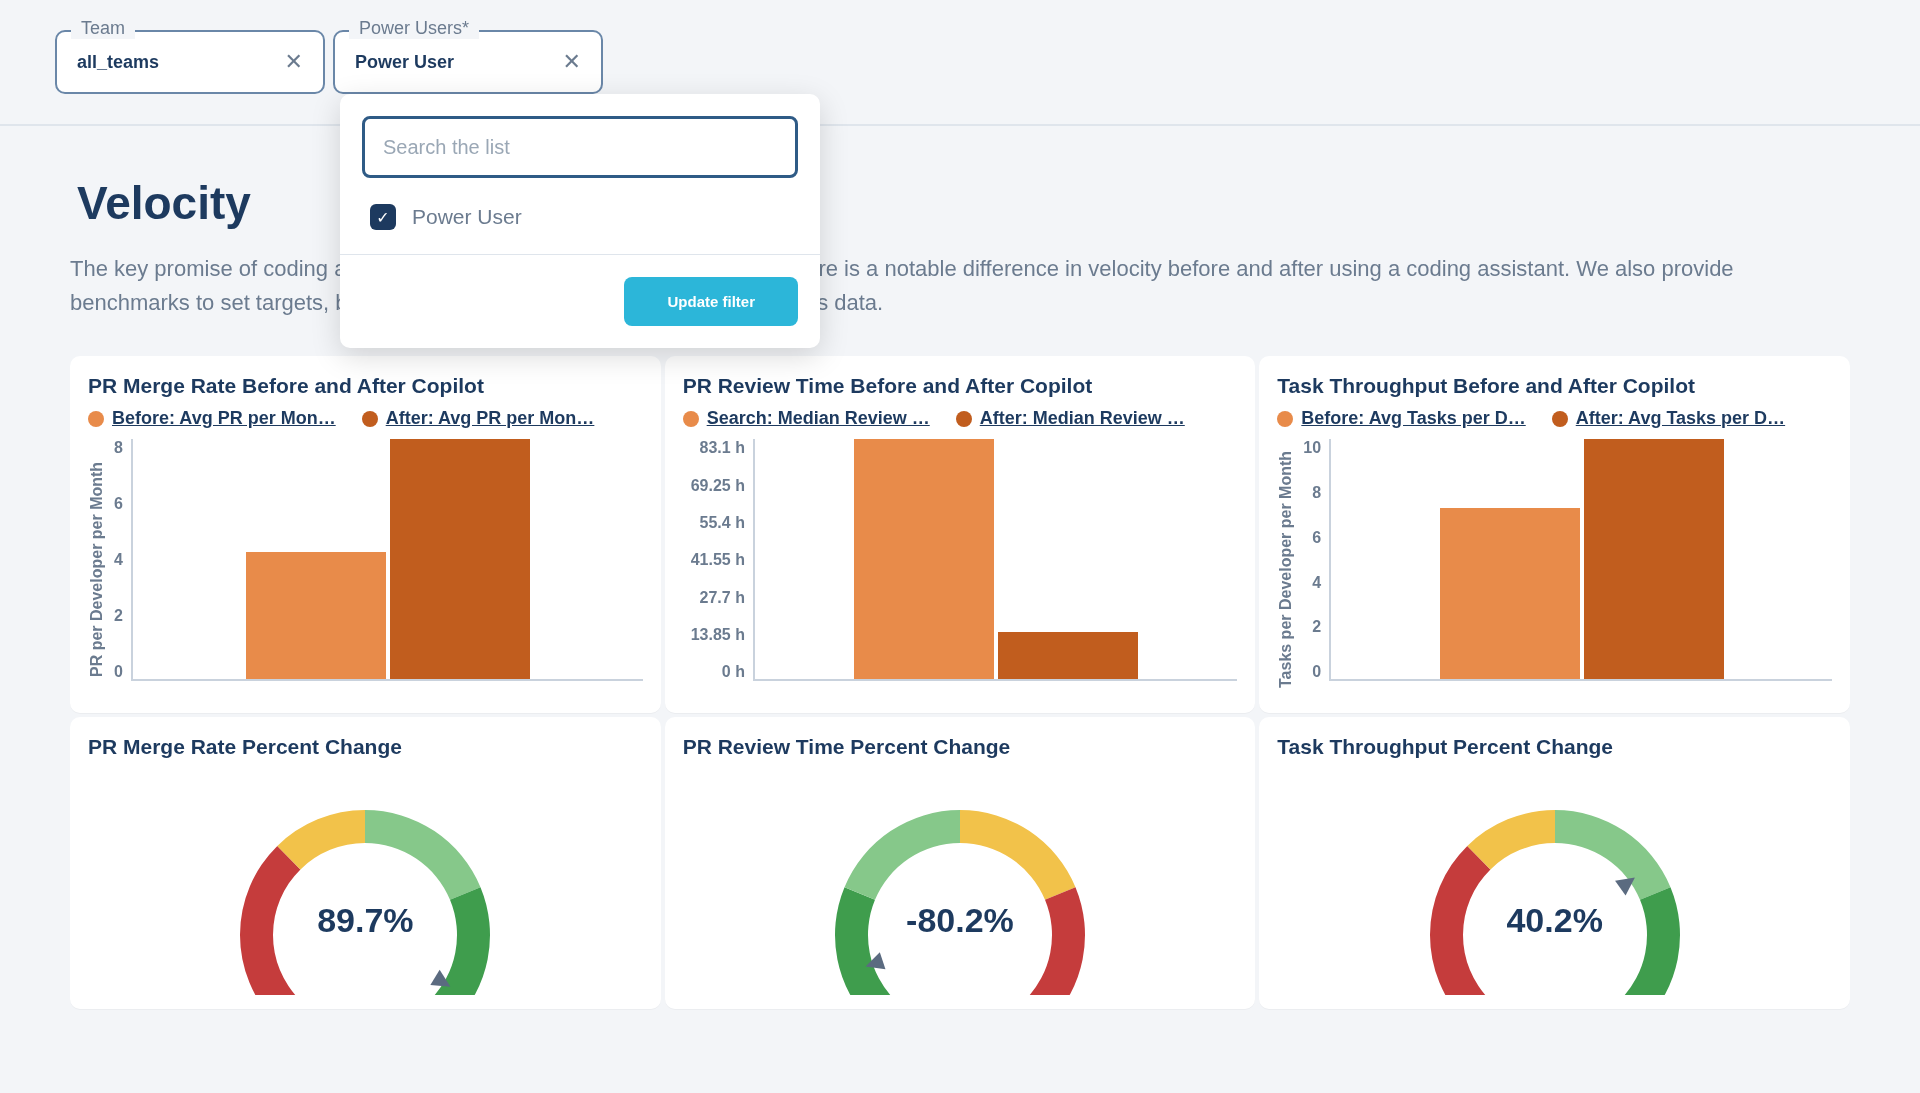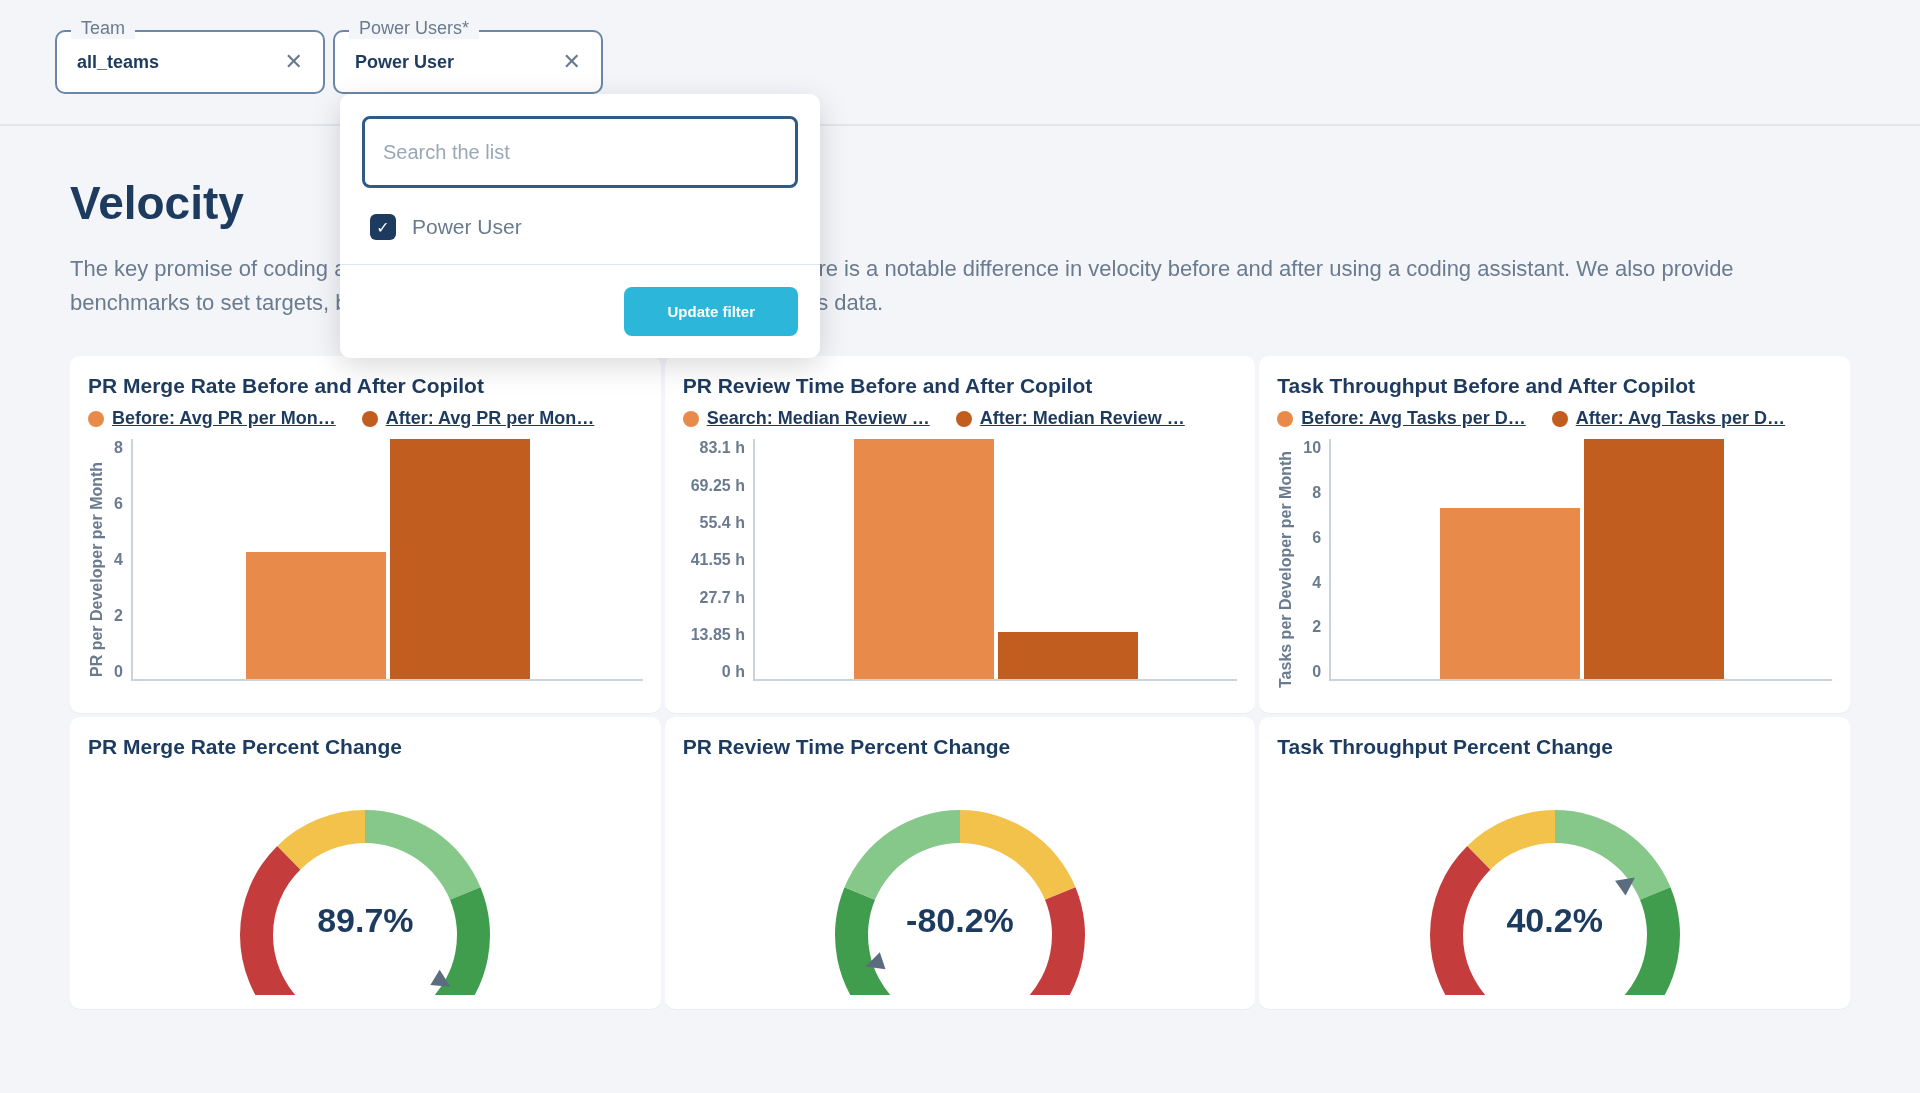--- a/index.html
+++ b/index.html
@@ -33,32 +33,32 @@
     position:absolute;top:-14px;left:14px;background:var(--bg);padding:0 10px;font-size:18px;color:var(--muted);font-weight:500;
   }
   .filter-chip .val{color:var(--navy);}
   .filter-chip .x{color:var(--muted);font-size:22px;font-weight:400;}
   
   .popover{
     position:absolute;top:94px;left:340px;width:480px;background:#fff;border-radius:10px;
     box-shadow:0 8px 30px rgba(0,0,0,.15);z-index:50;padding:22px;
   }
   .popover input{
-    width:100%;height:72px;border:3px solid #2f5b86;border-radius:8px;padding:0 18px;font-size:20px;outline:none;
+    width:100%;height:62px;border:3px solid #2f5b86;border-radius:8px;padding:0 18px;font-size:20px;outline:none;
   }
   .popover input::placeholder{color:#9aa7b5;}
   .row-check{display:flex;align-items:center;gap:16px;margin:26px 8px 8px 8px;}
   .chk{width:26px;height:26px;border-radius:6px;background:#1d3a5f;display:flex;align-items:center;justify-content:center;color:#fff;font-size:16px;}
   .row-check span.lbl{color:var(--muted);font-size:21px;}
   .pop-divider{height:1px;background:var(--border);margin:24px -22px 22px -22px;}
   .pop-actions{display:flex;justify-content:flex-end;}
   .btn-teal{background:var(--teal);color:#fff;border:none;border-radius:8px;padding:16px 43px;font-size:15px;font-weight:600;cursor:pointer;}
   
   .content{padding:50px 70px 40px 70px;}
-  h1{font-size:46px;font-weight:800;margin:0 0 22px 0;color:var(--navy);}
+  h1{font-size:46px;font-weight:800;margin:0 0 22px 7px;color:var(--navy);}
   p.desc{font-size:22px;color:var(--muted);line-height:1.55;max-width:1780px;margin:0 0 36px 0;}
   .grid{display:grid;grid-template-columns:repeat(3,1fr);gap:4px;}
   .card{background:var(--card);border-radius:10px;padding:18px 18px 14px 18px;box-shadow:0 1px 0 rgba(0,0,0,.03);}
   .card h3{margin:0 0 10px 0;font-size:21px;font-weight:700;color:var(--navy);}
   .legend-row{display:flex;gap:26px;margin-bottom:10px;white-space:nowrap;overflow:hidden;}
   .dot{width:16px;height:16px;border-radius:50%;display:inline-block;vertical-align:middle;margin-right:8px;}
   .d-or{background:var(--orange);} .d-br{background:var(--brown);}
   .leg{font-weight:700;color:var(--navy);text-decoration:underline;}
   
   .bar-wrap{display:flex;height:260px;}

